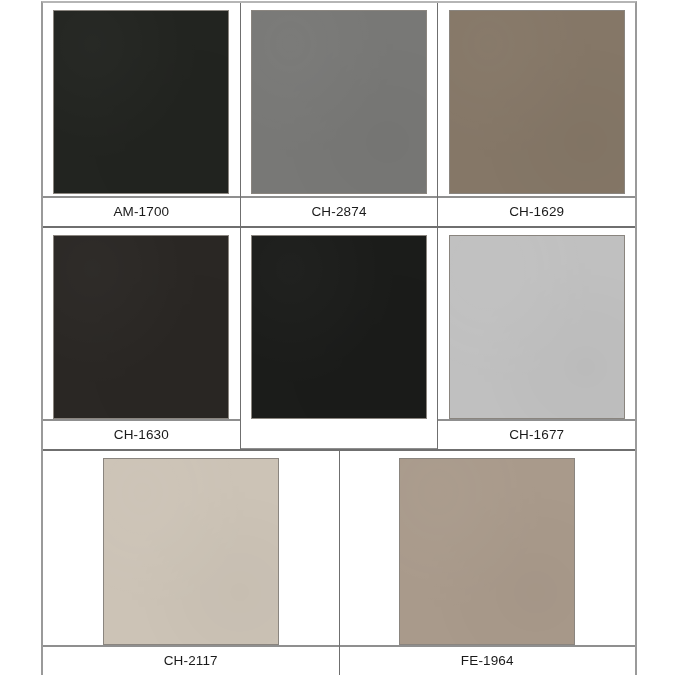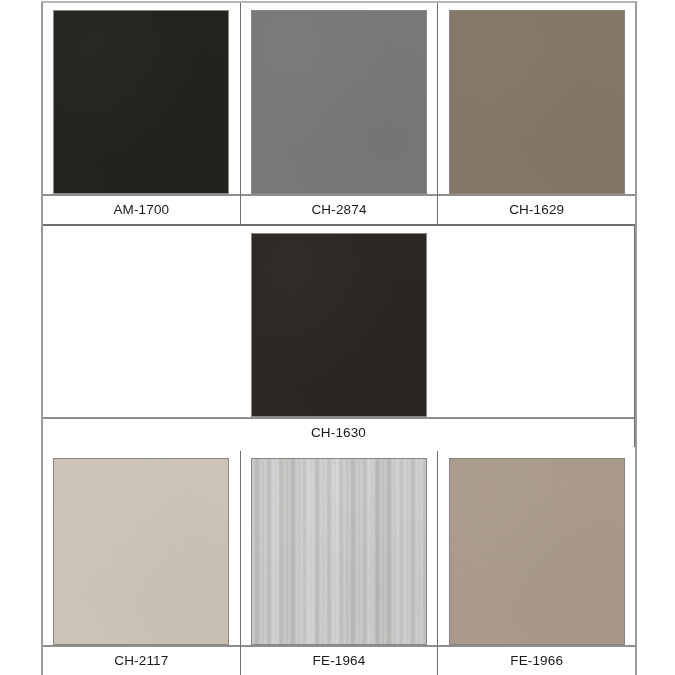--- a/index.html
+++ b/index.html
@@ -37,21 +37,21 @@
     flex-direction: column;
   }
 
   .swatch-row {
     display: flex;
     flex-direction: row;
     width: 100%;
     box-sizing: border-box;
   }
   .swatch-row.r0 { height: 224px; }
-  .swatch-row.r1 { height: 223px; flex-direction: column; }
+  .swatch-row.r1 { height: 223px; }
   .swatch-row.r2 { height: 225px; }
 
   .swatch-cell {
     position: relative;
     box-sizing: border-box;
     flex: 1 1 0;
     display: flex;
     flex-direction: column;
     border-right: 1px solid #6f6f6f;
     background: #ffffff;
@@ -195,49 +195,49 @@
           <span class="label-text">CH-1630</span>
         </div>
       </div>
 
       <div class="swatch-cell">
         <div class="chip-area">
           <div class="chip" style="background:#1B1C1A"></div>
         </div>
       </div>
 
+      <div class="swatch-cell">
+        <div class="chip-area">
+          <div class="chip" style="background:#C0C0C0"></div>
+        </div>
+        <div class="label-cell">
+          <span class="label-text">CH-1677</span>
+        </div>
+      </div>
 
     </div>
     <div class="row-divider"></div>
 
     <div class="swatch-row r2">
 
       <div class="swatch-cell">
         <div class="chip-area">
           <div class="chip" style="background:#CCC3B6"></div>
         </div>
         <div class="label-cell">
           <span class="label-text">CH-2117</span>
         </div>
       </div>
 
-      <div class="swatch-cell">
-        <div class="chip-area">
-          <div class="chip tex-streak" style="background:#C4C5C2"></div>
+
+      <div class="swatch-cell">
+        <div class="chip-area">
+          <div class="chip" style="background:#A99A8B"></div>
         </div>
         <div class="label-cell">
           <span class="label-text">FE-1964</span>
-        </div>
-      </div>
-
-      <div class="swatch-cell">
-        <div class="chip-area">
-          <div class="chip" style="background:#A99A8B"></div>
-        </div>
-        <div class="label-cell">
-          <span class="label-text">FE-1966</span>
         </div>
       </div>
 
     </div>
 
   </div>
 </div>
 
 </body></html>

